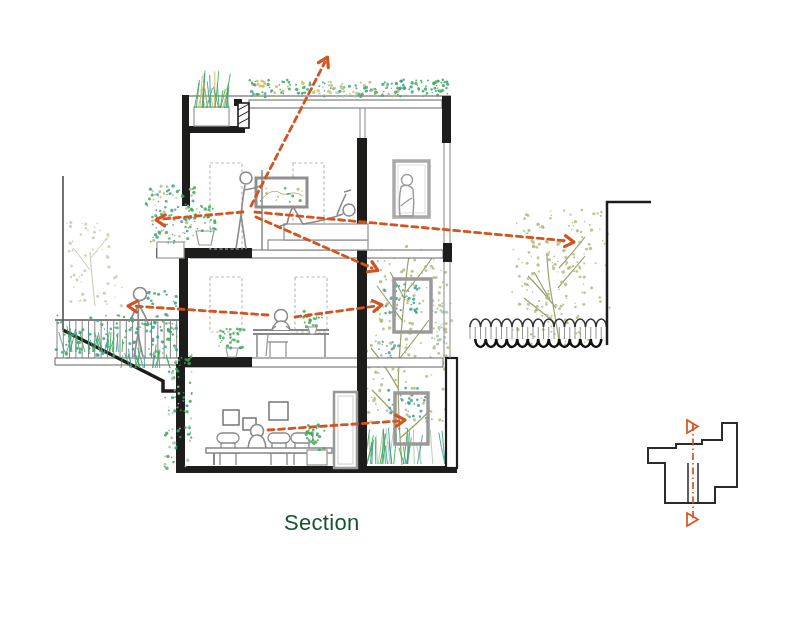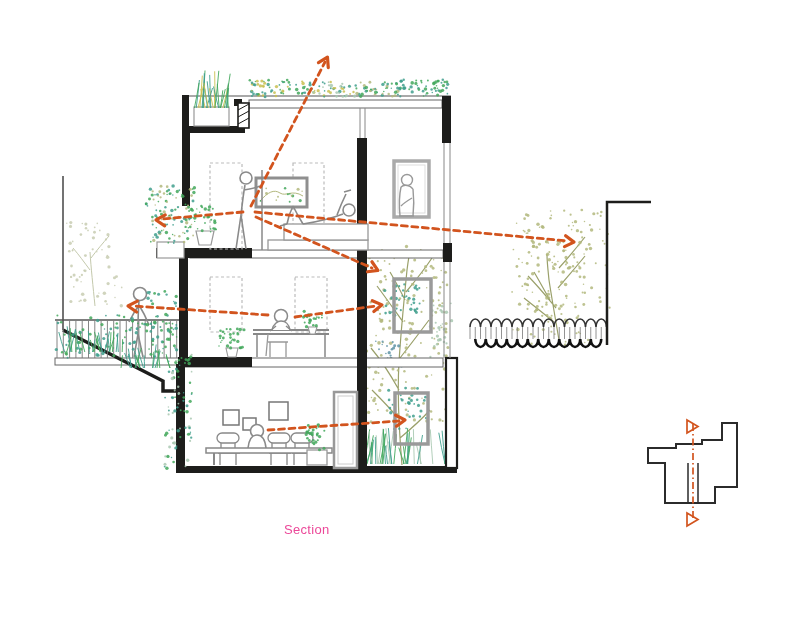--- a/index.html
+++ b/index.html
@@ -1,19 +1,19 @@
 <!DOCTYPE html>
 <html><head>
 <meta charset="utf-8">
 <style>
   html,body{margin:0;padding:0;background:#fff;}
   #stage{position:relative;width:800px;height:625px;background:#fff;overflow:hidden;
          font-family:"Liberation Sans", sans-serif;}
-  #section-label{position:absolute;left:284px;top:510px;font-size:13px;color:#ec4899;
-         letter-spacing:.3px;margin-top:12px;}
+  #section-label{position:absolute;left:284px;top:510px;font-size:22px;color:#14532d;
+         letter-spacing:.3px;}
   svg{position:absolute;left:0;top:0;}
 </style>
 </head>
 <body>
 
 <div id="stage">
 
 <svg width="800" height="625" viewBox="0 0 800 625">
 
   <g stroke="#444" stroke-width="1.5">

